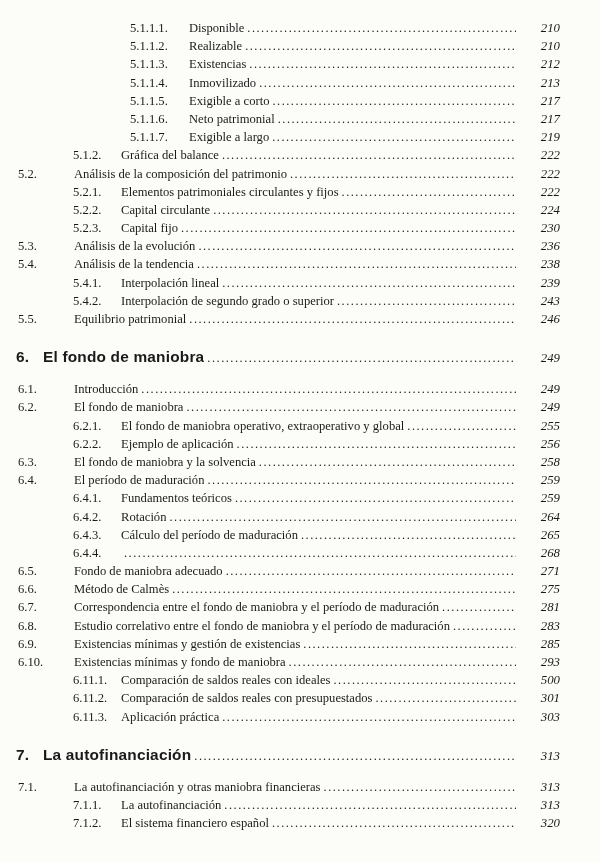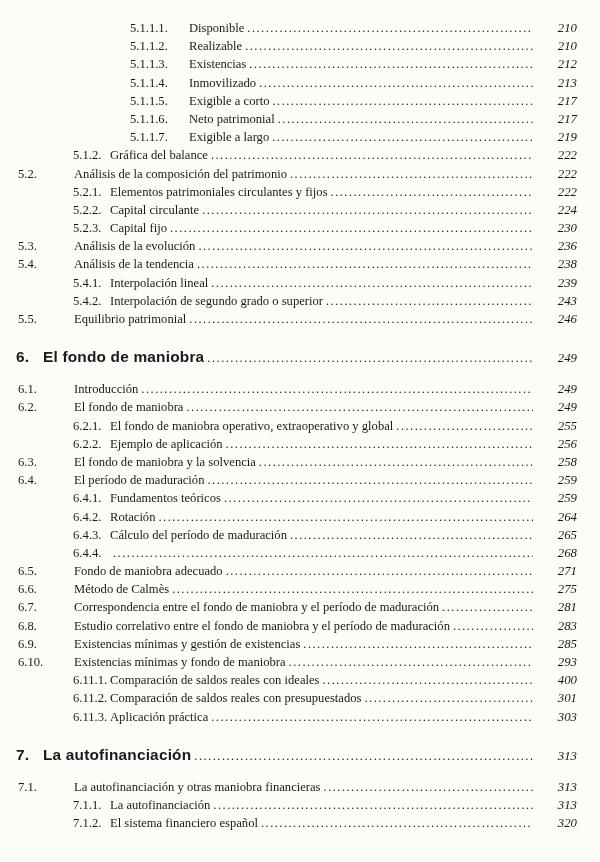--- a/index.html
+++ b/index.html
@@ -10,21 +10,21 @@
     padding-top:19px;
     background:#fcfcf8;
     overflow:hidden;
     font-family:"Liberation Serif","DejaVu Serif",serif;
     color:#1a1a1a;
   }
   .row{
     display:flex;
     align-items:baseline;
     height:18.2px;
-    padding-right:23px;
+    padding-right:40px;
     font-size:12.6px;
     line-height:18.2px;
   }
   .num{flex:0 0 auto;white-space:nowrap;}
   .title{flex:0 1 auto;min-width:0;white-space:nowrap;overflow:hidden;}
   .lead{
     flex:1 1 12px;min-width:6px;
     overflow:hidden;white-space:nowrap;
     margin:0 14px 0 3px;
     color:#222;
@@ -44,21 +44,21 @@
   .l1 .title{
     font-family:"Liberation Sans","DejaVu Sans",sans-serif;
     font-weight:700;font-size:15.4px;letter-spacing:.2px;
   }
   .l1 .num{margin-left:16px;min-width:22px;margin-right:5px;}
 
   
   .l2 .num{flex:0 0 47px;margin-left:18px;margin-right:9px;}
 
   
-  .l3 .num{margin-left:73px;min-width:36px;margin-right:1px;}
+  .l3 .num{margin-left:73px;min-width:36px;margin-right:12px;}
 
   
   .l4 .num{margin-left:130px;min-width:42px;margin-right:17px;}
 </style>
 </head>
 <body>
 
 <div class="sheet">
   <div id="toc">
       <div class="row l4">
@@ -261,21 +261,21 @@
       <div class="row l2">
         <span class="num">6.10.</span>
         <span class="title">Existencias mínimas y fondo de maniobra</span>
         <span class="lead"></span>
         <span class="pg">293</span>
       </div>
       <div class="row l3">
         <span class="num">6.11.1.</span>
         <span class="title">Comparación de saldos reales con ideales</span>
         <span class="lead"></span>
-        <span class="pg">400</span>
+        <span class="pg">500</span>
       </div>
       <div class="row l3">
         <span class="num">6.11.2.</span>
         <span class="title">Comparación de saldos reales con presupuestados</span>
         <span class="lead"></span>
         <span class="pg">301</span>
       </div>
       <div class="row l3">
         <span class="num">6.11.3.</span>
         <span class="title">Aplicación práctica</span>

